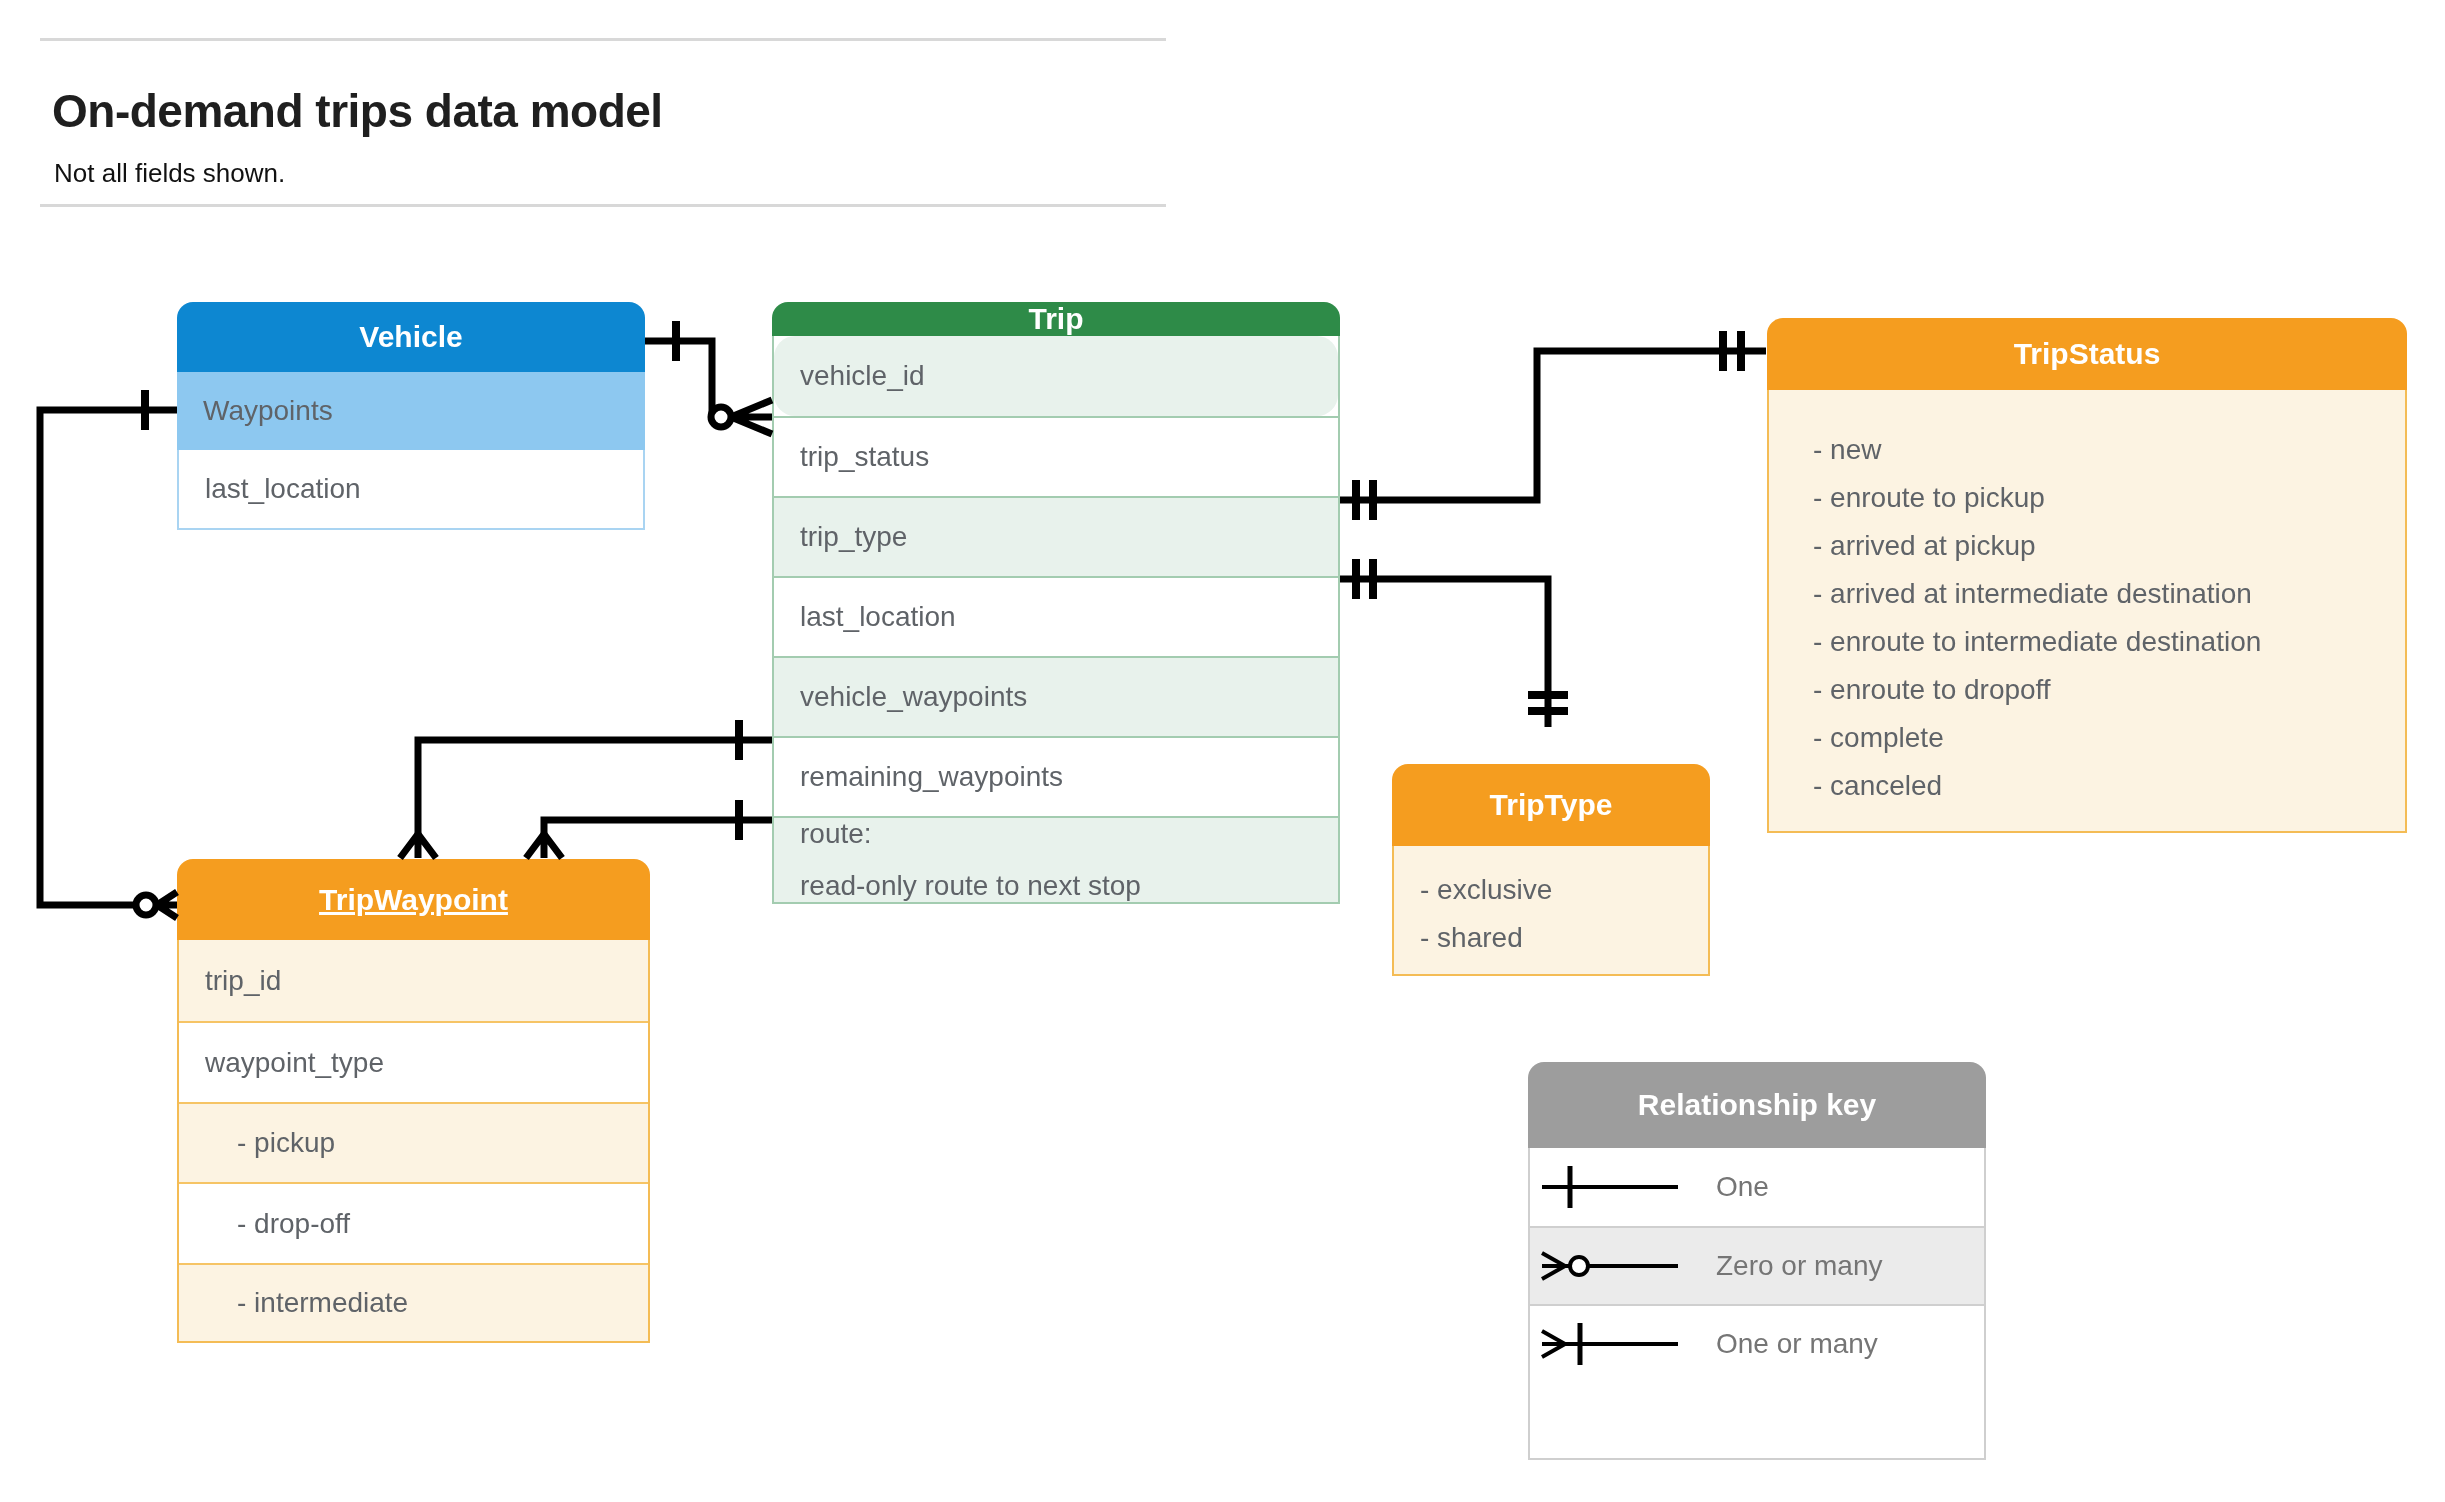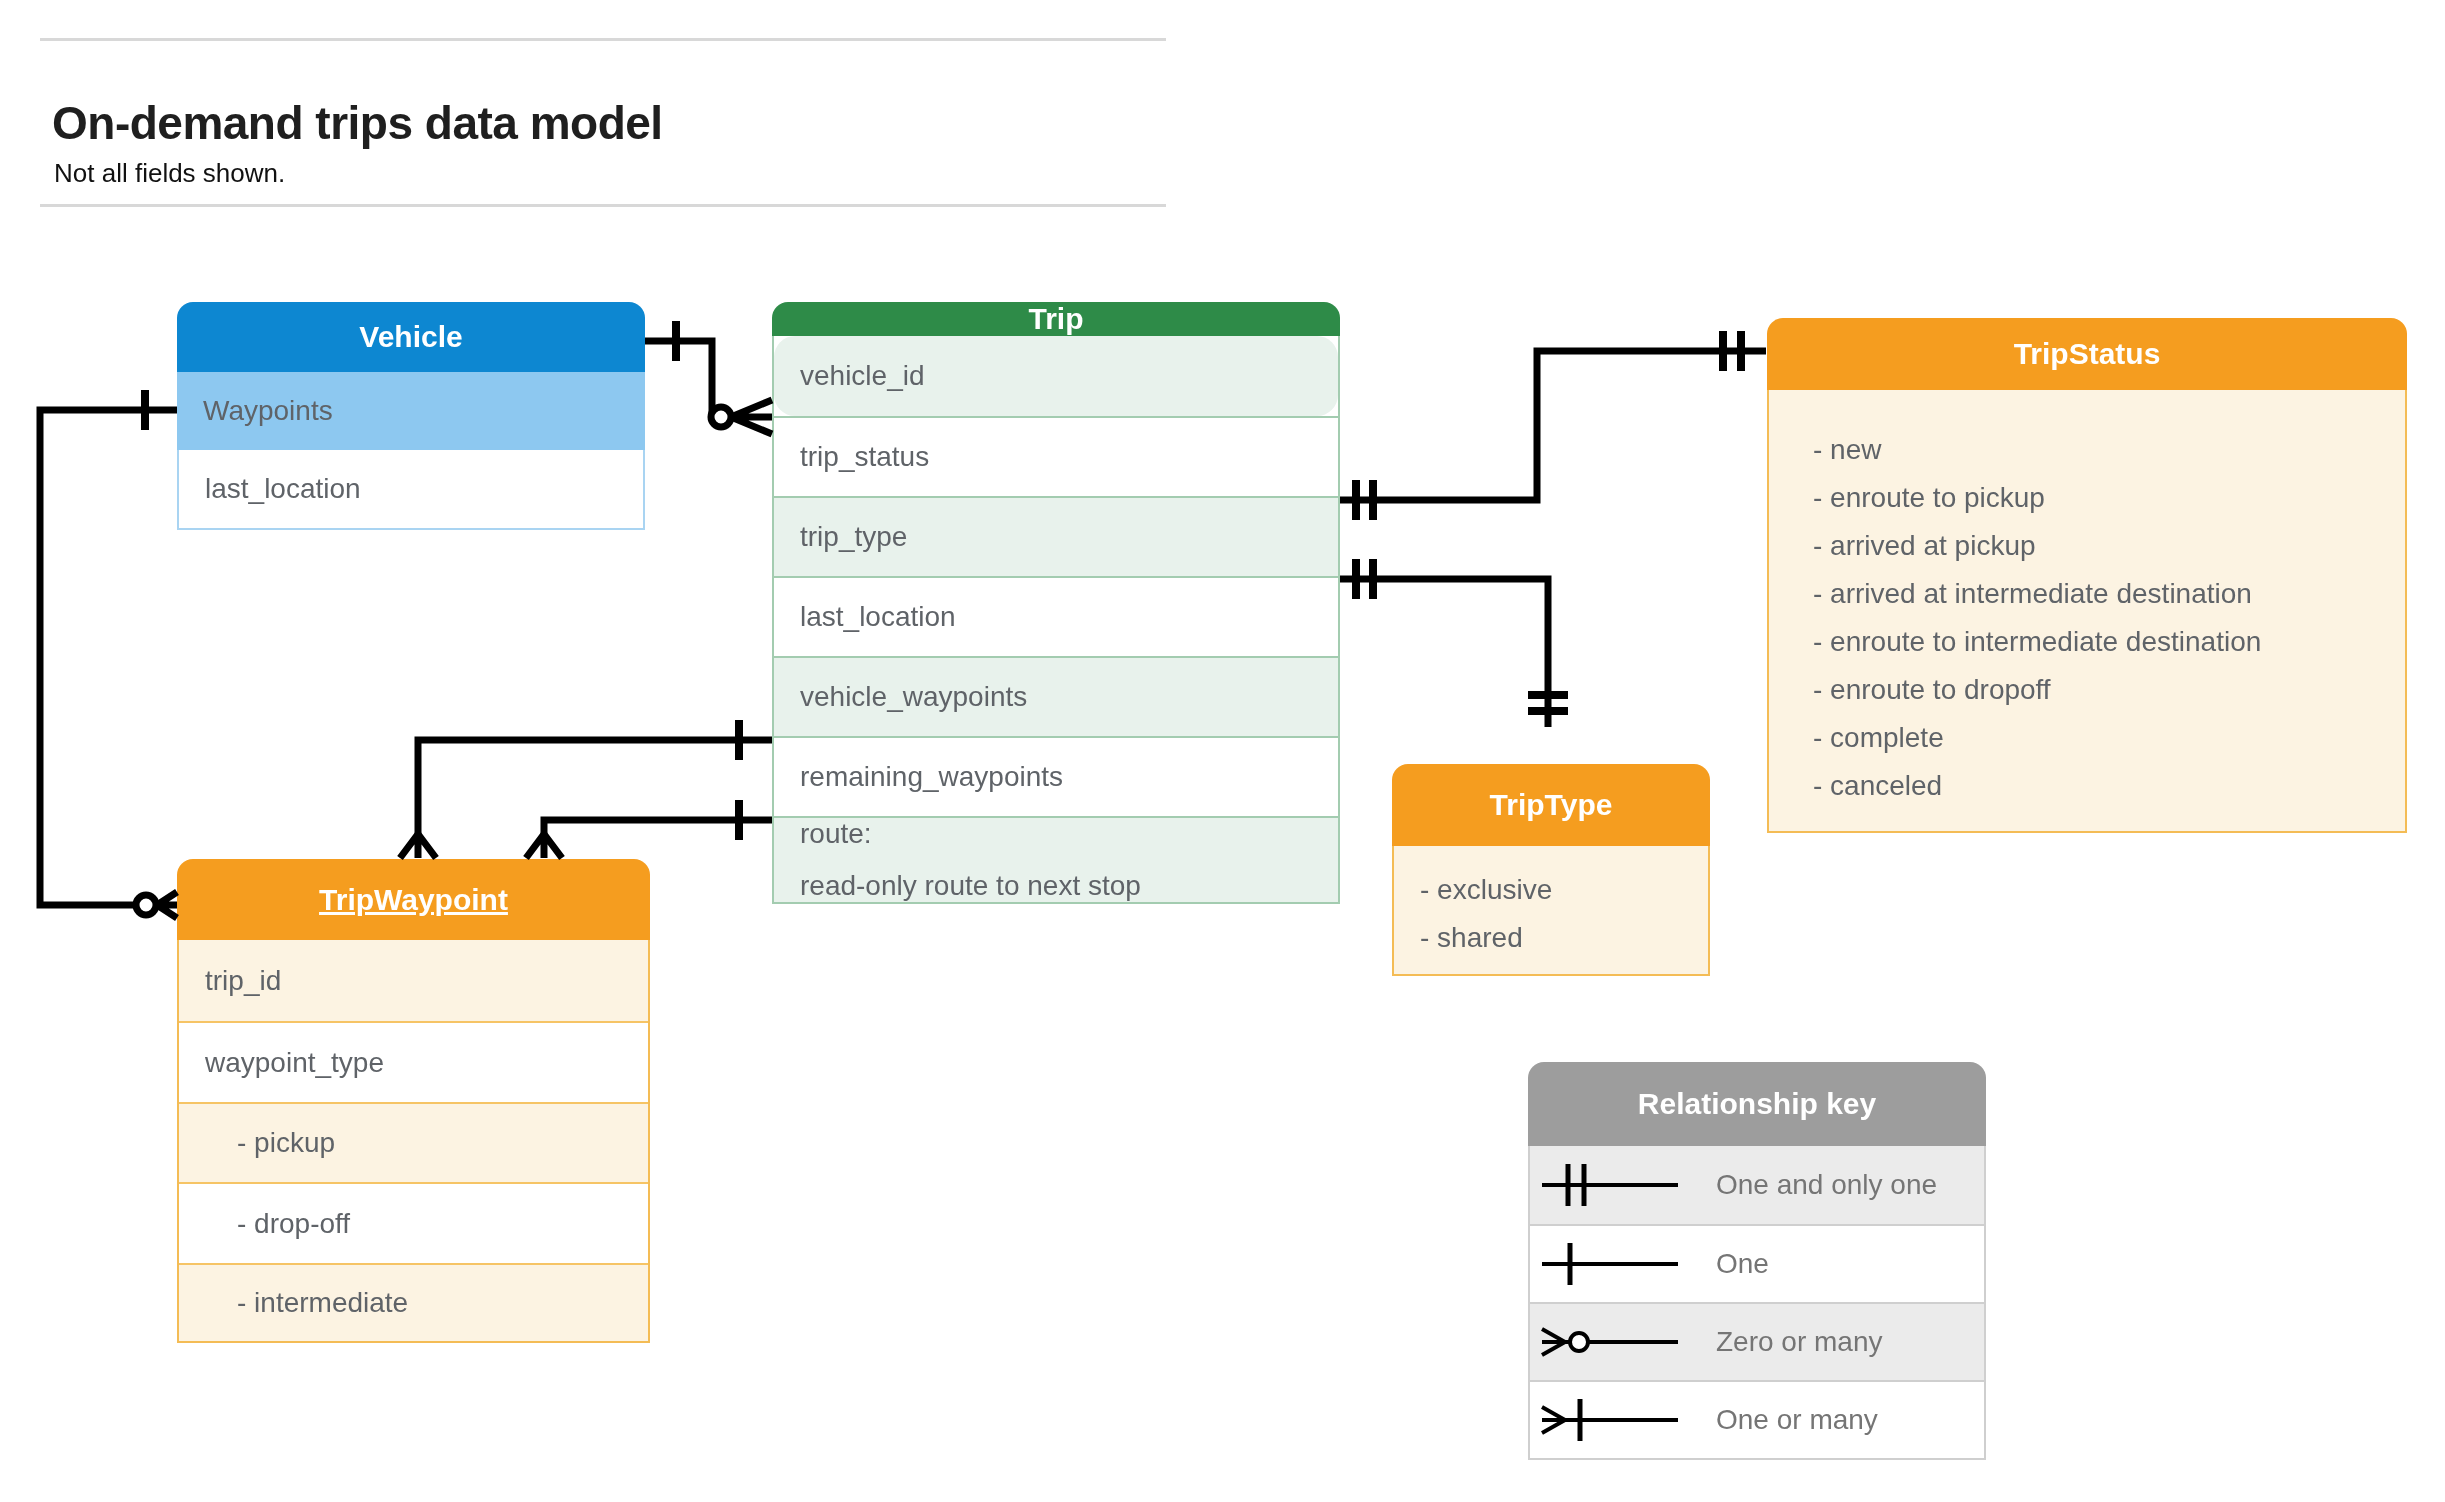--- a/index.html
+++ b/index.html
@@ -59,21 +59,21 @@
   .key .lbl{margin-left:28px;font-size:28px;color:var(--key-text);}
 
   .overlay{position:absolute;left:0;top:0;width:2445px;height:1502px;pointer-events:none;}
 </style>
 </head>
 <body>
 
 <div class="page">
 
   <div class="rule" style="left:40px;top:38px;width:1126px;"></div>
-  <div class="page-title" style="left:52px;top:96px;">On-demand trips data model</div>
+  <div class="page-title" style="left:52px;top:84px;">On-demand trips data model</div>
   <div class="page-subtitle" style="left:54px;top:158px;">Not all fields shown.</div>
   <div class="rule" style="left:40px;top:204px;width:1126px;"></div>
 
   <div class="tbl vehicle" style="left:177px;top:302px;width:468px;height:228px;">
     <div class="tbl-header" style="height:70px;">Vehicle</div>
     <div class="tbl-body">
       <div class="row row-hl" style="height:78px;">Waypoints</div>
       <div class="row row-plain" style="height:80px;">last_location</div>
     </div>
   </div>
@@ -123,28 +123,20 @@
       <div class="row row-white" style="height:81px;">waypoint_type</div>
       <div class="row row-cream row-indent" style="height:80px;">- pickup</div>
       <div class="row row-white row-indent" style="height:81px;">- drop-off</div>
       <div class="row row-cream row-indent" style="flex:1;">- intermediate</div>
     </div>
   </div>
 
   <div class="tbl key" style="left:1500px;top:1062px;width:458px;height:398px;margin-left:28px;">
     <div class="tbl-header" style="height:86px;">Relationship key</div>
     <div class="tbl-body">
-      <div class="row row-alt" style="height:78px;">
-        <svg class="sym" width="150" height="52" viewBox="0 0 150 52">
-          <line x1="4" y1="26" x2="140" y2="26" stroke="#000" stroke-width="4"></line>
-          <line x1="30" y1="5" x2="30" y2="47" stroke="#000" stroke-width="5"></line>
-          <line x1="46" y1="5" x2="46" y2="47" stroke="#000" stroke-width="5"></line>
-        </svg>
-        <span class="lbl">One and only one</span>
-      </div>
       <div class="row" style="height:78px;">
         <svg class="sym" width="150" height="52" viewBox="0 0 150 52">
           <line x1="4" y1="26" x2="140" y2="26" stroke="#000" stroke-width="4"></line>
           <line x1="32" y1="5" x2="32" y2="47" stroke="#000" stroke-width="5"></line>
         </svg>
         <span class="lbl">One</span>
       </div>
       <div class="row row-alt" style="height:78px;">
         <svg class="sym" width="150" height="52" viewBox="0 0 150 52">
           <line x1="4" y1="26" x2="140" y2="26" stroke="#000" stroke-width="4"></line>

